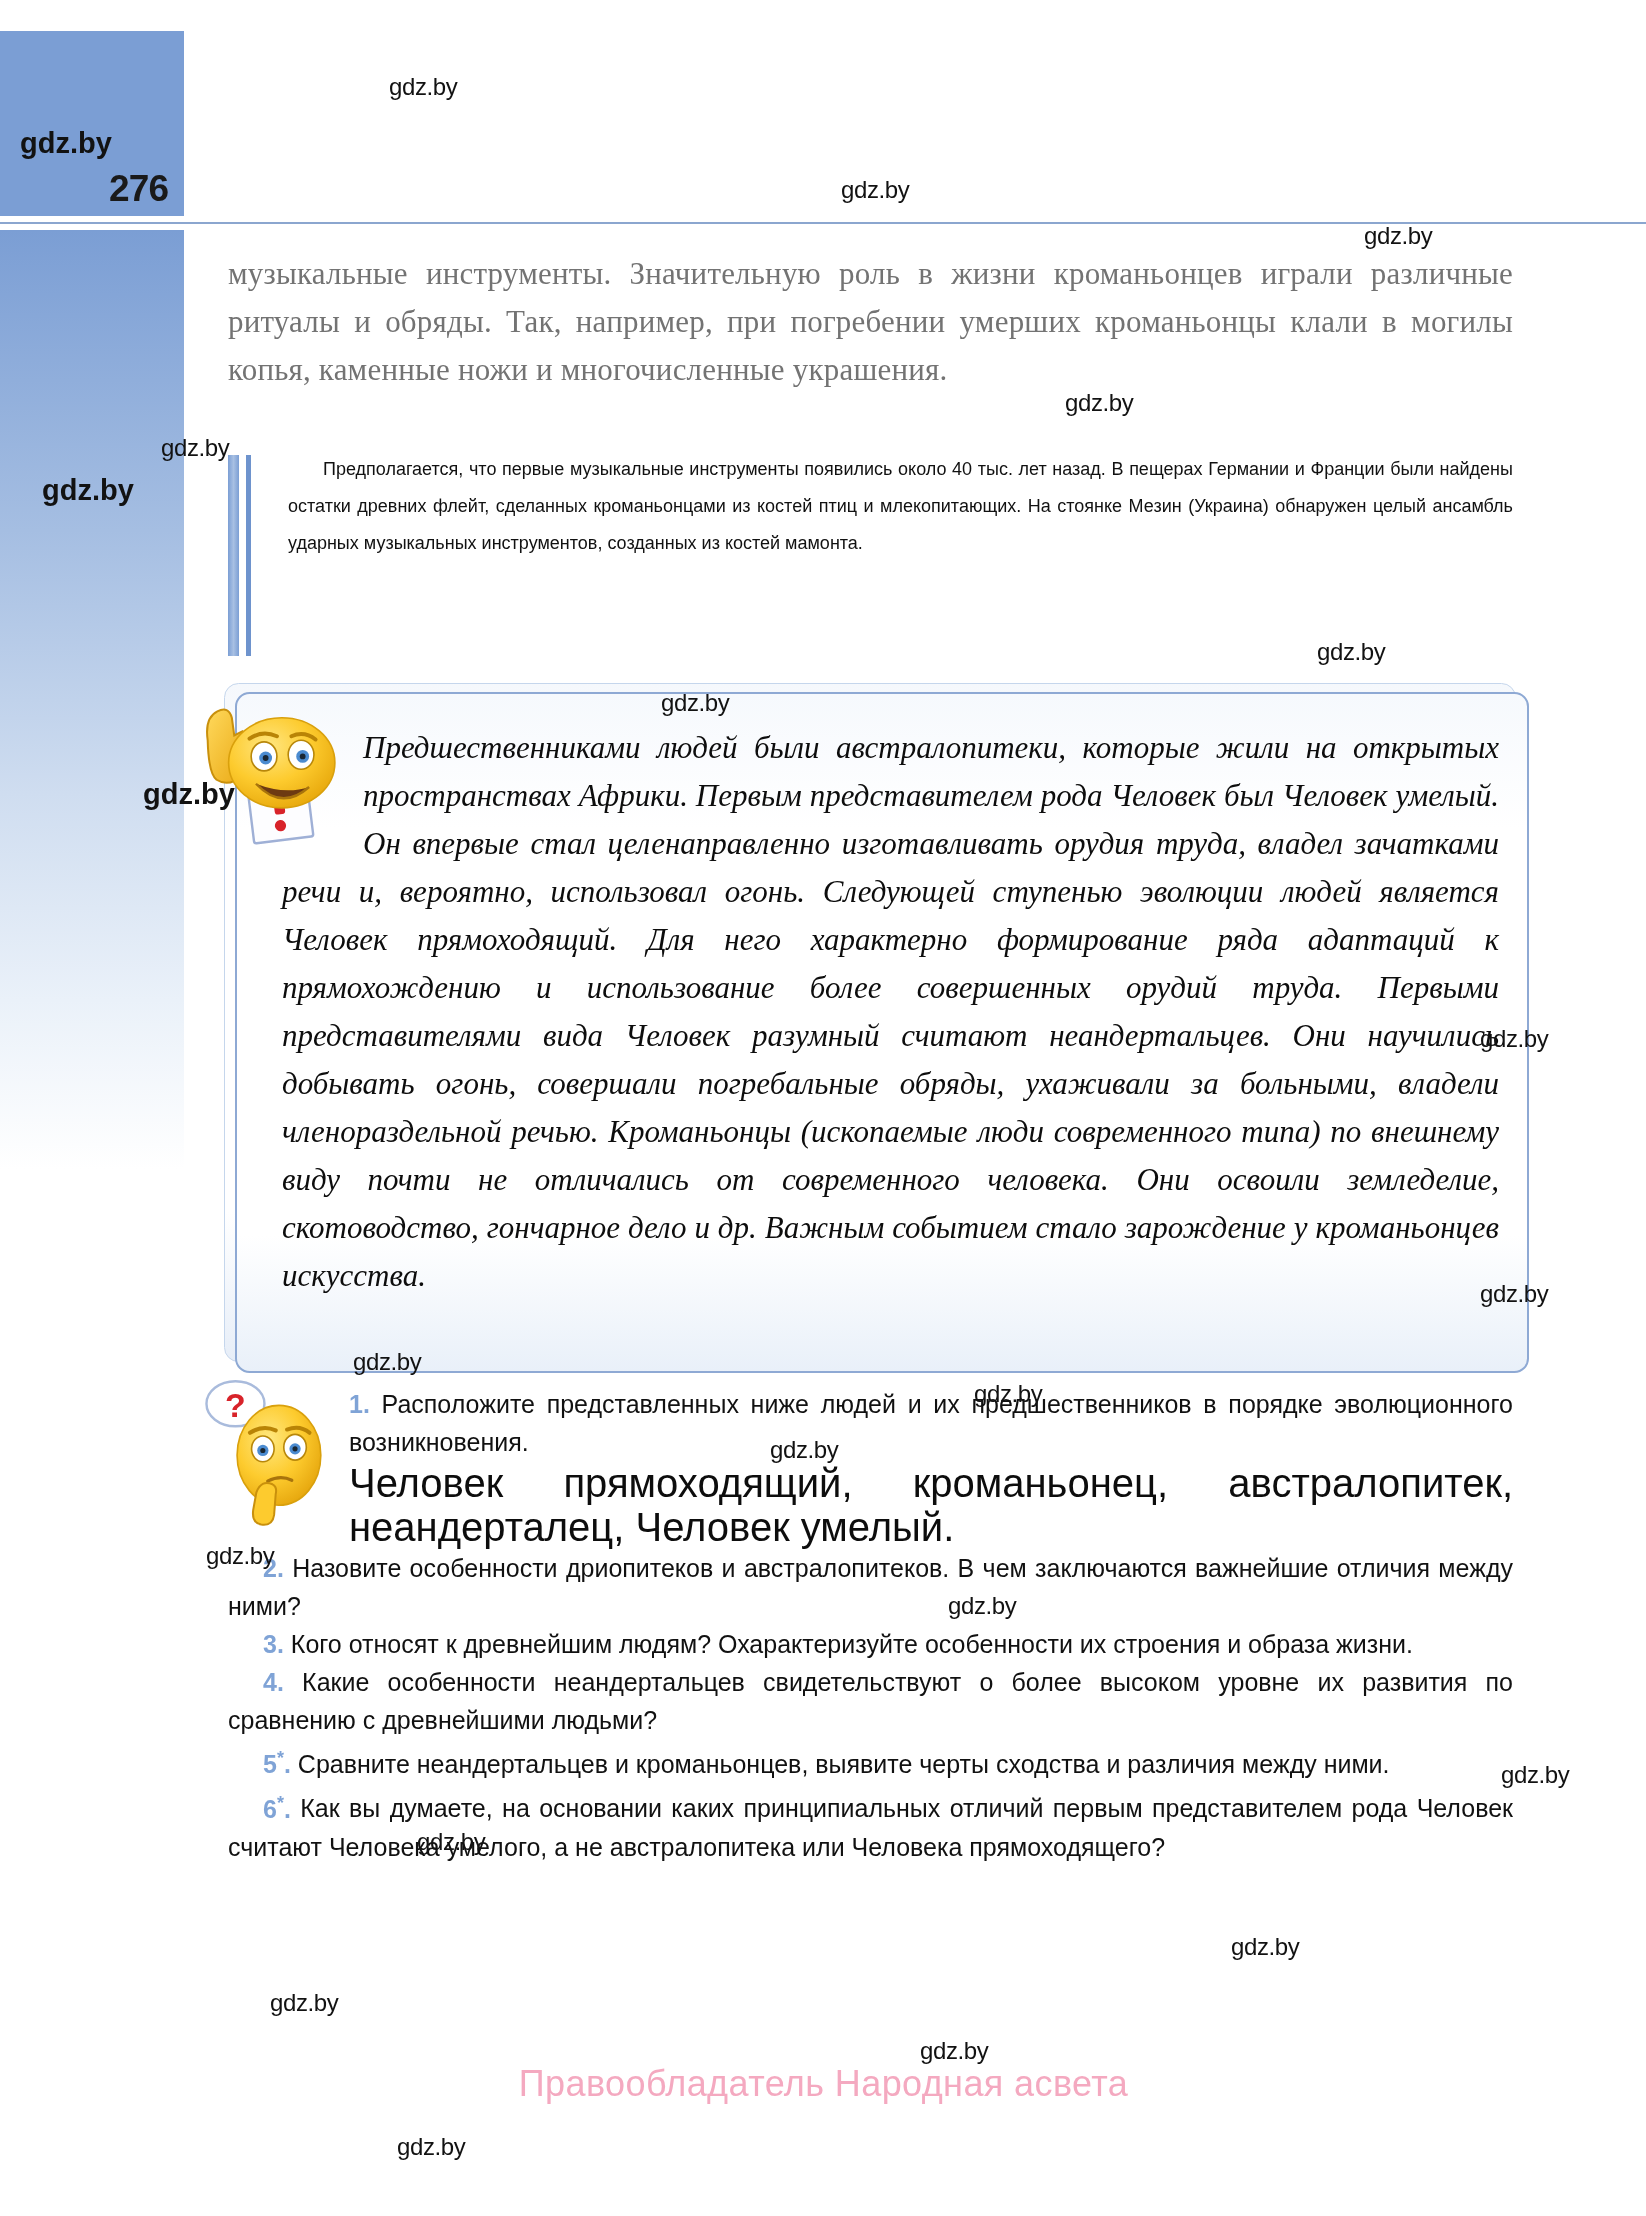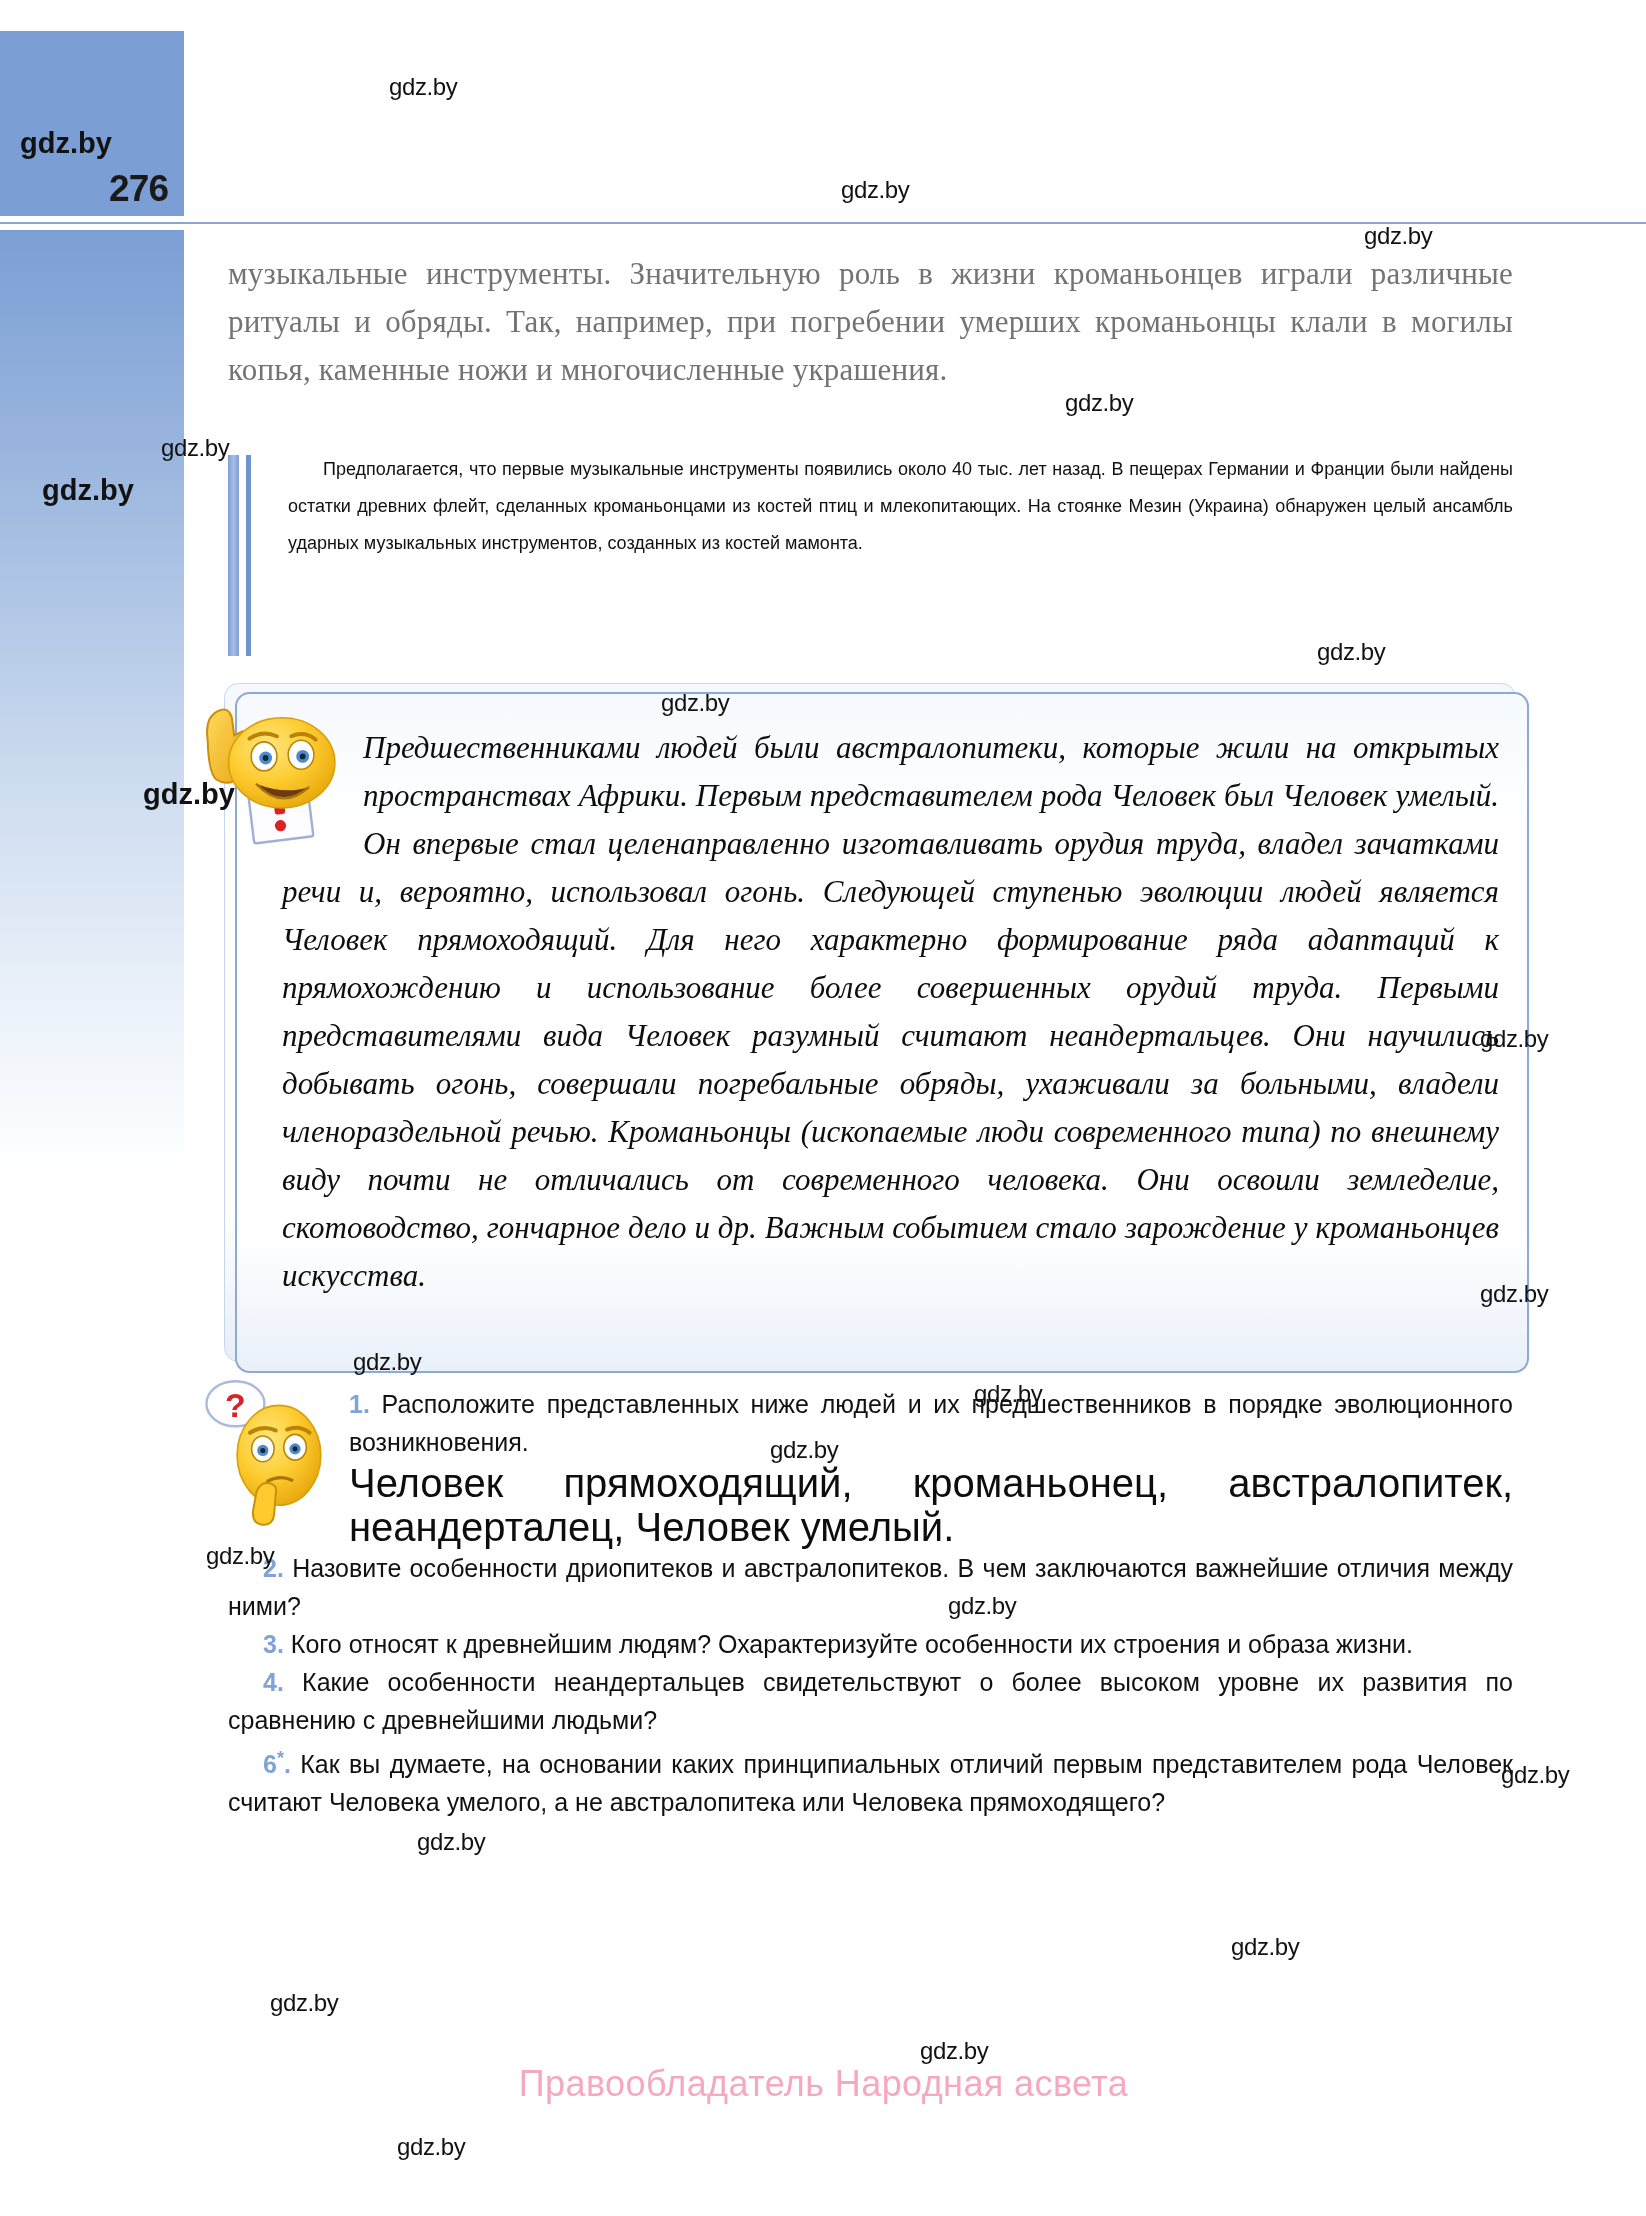--- a/index.html
+++ b/index.html
@@ -380,20 +380,24 @@
     <p class="q">
       <span class="num">3.</span>
       <span>Кого относят к древнейшим людям? Охарактеризуйте особенности их строения и образа жизни.</span>
     </p>
 
     <p class="q">
       <span class="num">4.</span>
       <span>Какие особенности неандертальцев свидетельствуют о более высоком уровне их развития по сравнению с древнейшими людьми?</span>
     </p>
 
+    <p class="q">
+      <span class="num"><span>5</span><sup>*</sup>.</span>
+      <span>Сравните неандертальцев и кроманьонцев, выявите черты сходства и различия между ними.</span>
+    </p>
 
     <p class="q">
       <span class="num"><span>6</span><sup>*</sup>.</span>
       <span>Как вы думаете, на основании каких принципиальных отличий первым представителем рода Человек считают Человека умелого, а не австралопитека или Человека прямоходящего?</span>
     </p>
   </div>
 
   <div class="footer-rights">Правообладатель Народная асвета</div>
 
   <div id="wm-layer">

